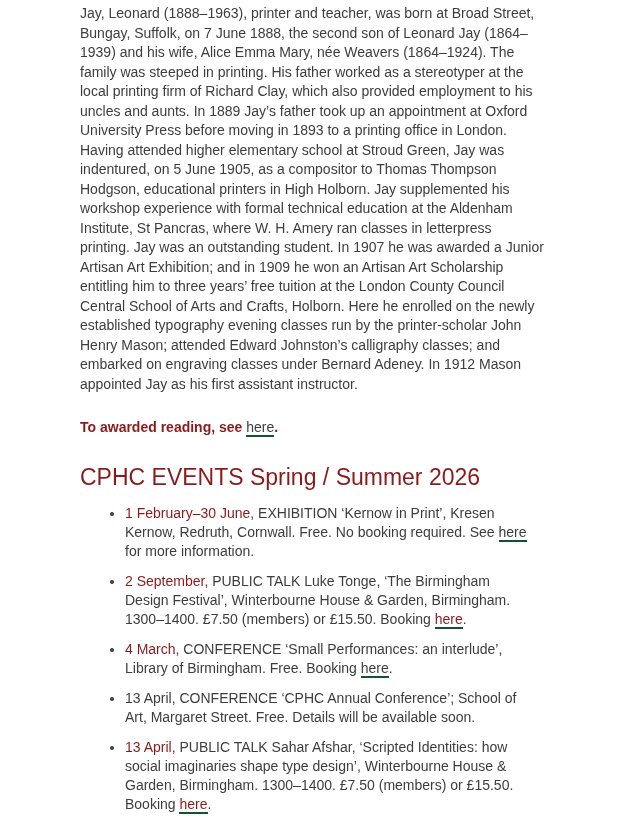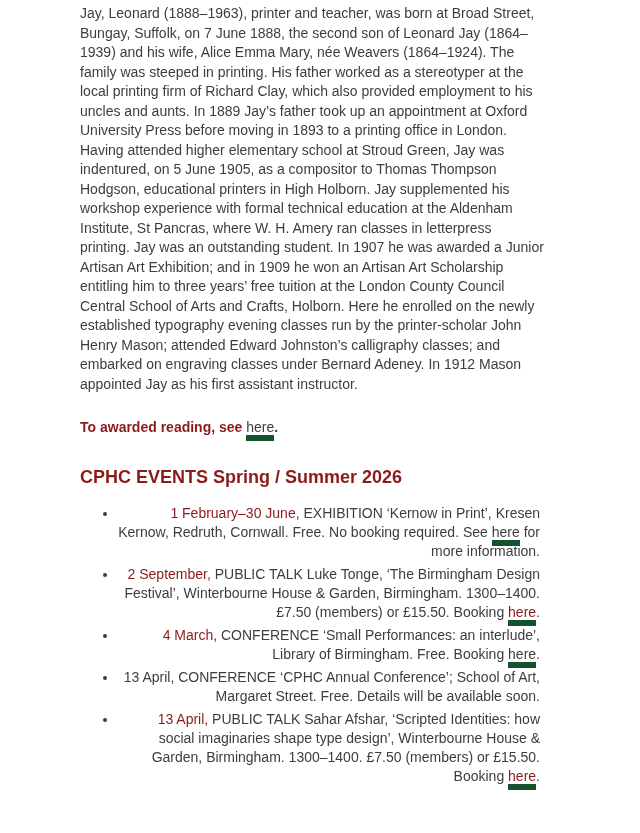--- a/index.html
+++ b/index.html
@@ -25,45 +25,44 @@
   p.body-para {
     margin: 0 0 14px 0;
   }
   .continue-line {
     margin: 24px 0 0 0;
     font-weight: bold;
     color: #8b1a1a;
   }
   .events-heading {
     margin: 28px 0 16px 0;
-    font-size: 18px;
+    font-size: 23px;
     line-height: 22px;
-    font-weight: bold;
+    font-weight: normal;
     color: #8b1a1a;
   }
   ul.events-list {
     margin: 0;
     padding: 0 0 0 34px;
     list-style: disc;
   }
   ul.events-list li {
-    margin: 4px;
+    margin: 11px;
     padding: 0;
     line-height: 19px;
-    text-align: right;
   }
   .date-red {
     color: #8b1a1a;
   }
   .date-plain {
     color: #3d3d3d;
   }
   a.inline-link {
     text-decoration: none;
-    border-bottom: 6px solid #14532d;
+    border-bottom: 2px solid #14532d;
     cursor: pointer;
   }
   a.link-dark {
     color: #3d3d3d;
   }
   a.link-red {
     color: #8b1a1a;
   }
   .continue-line a.inline-link {
     font-weight: normal;

